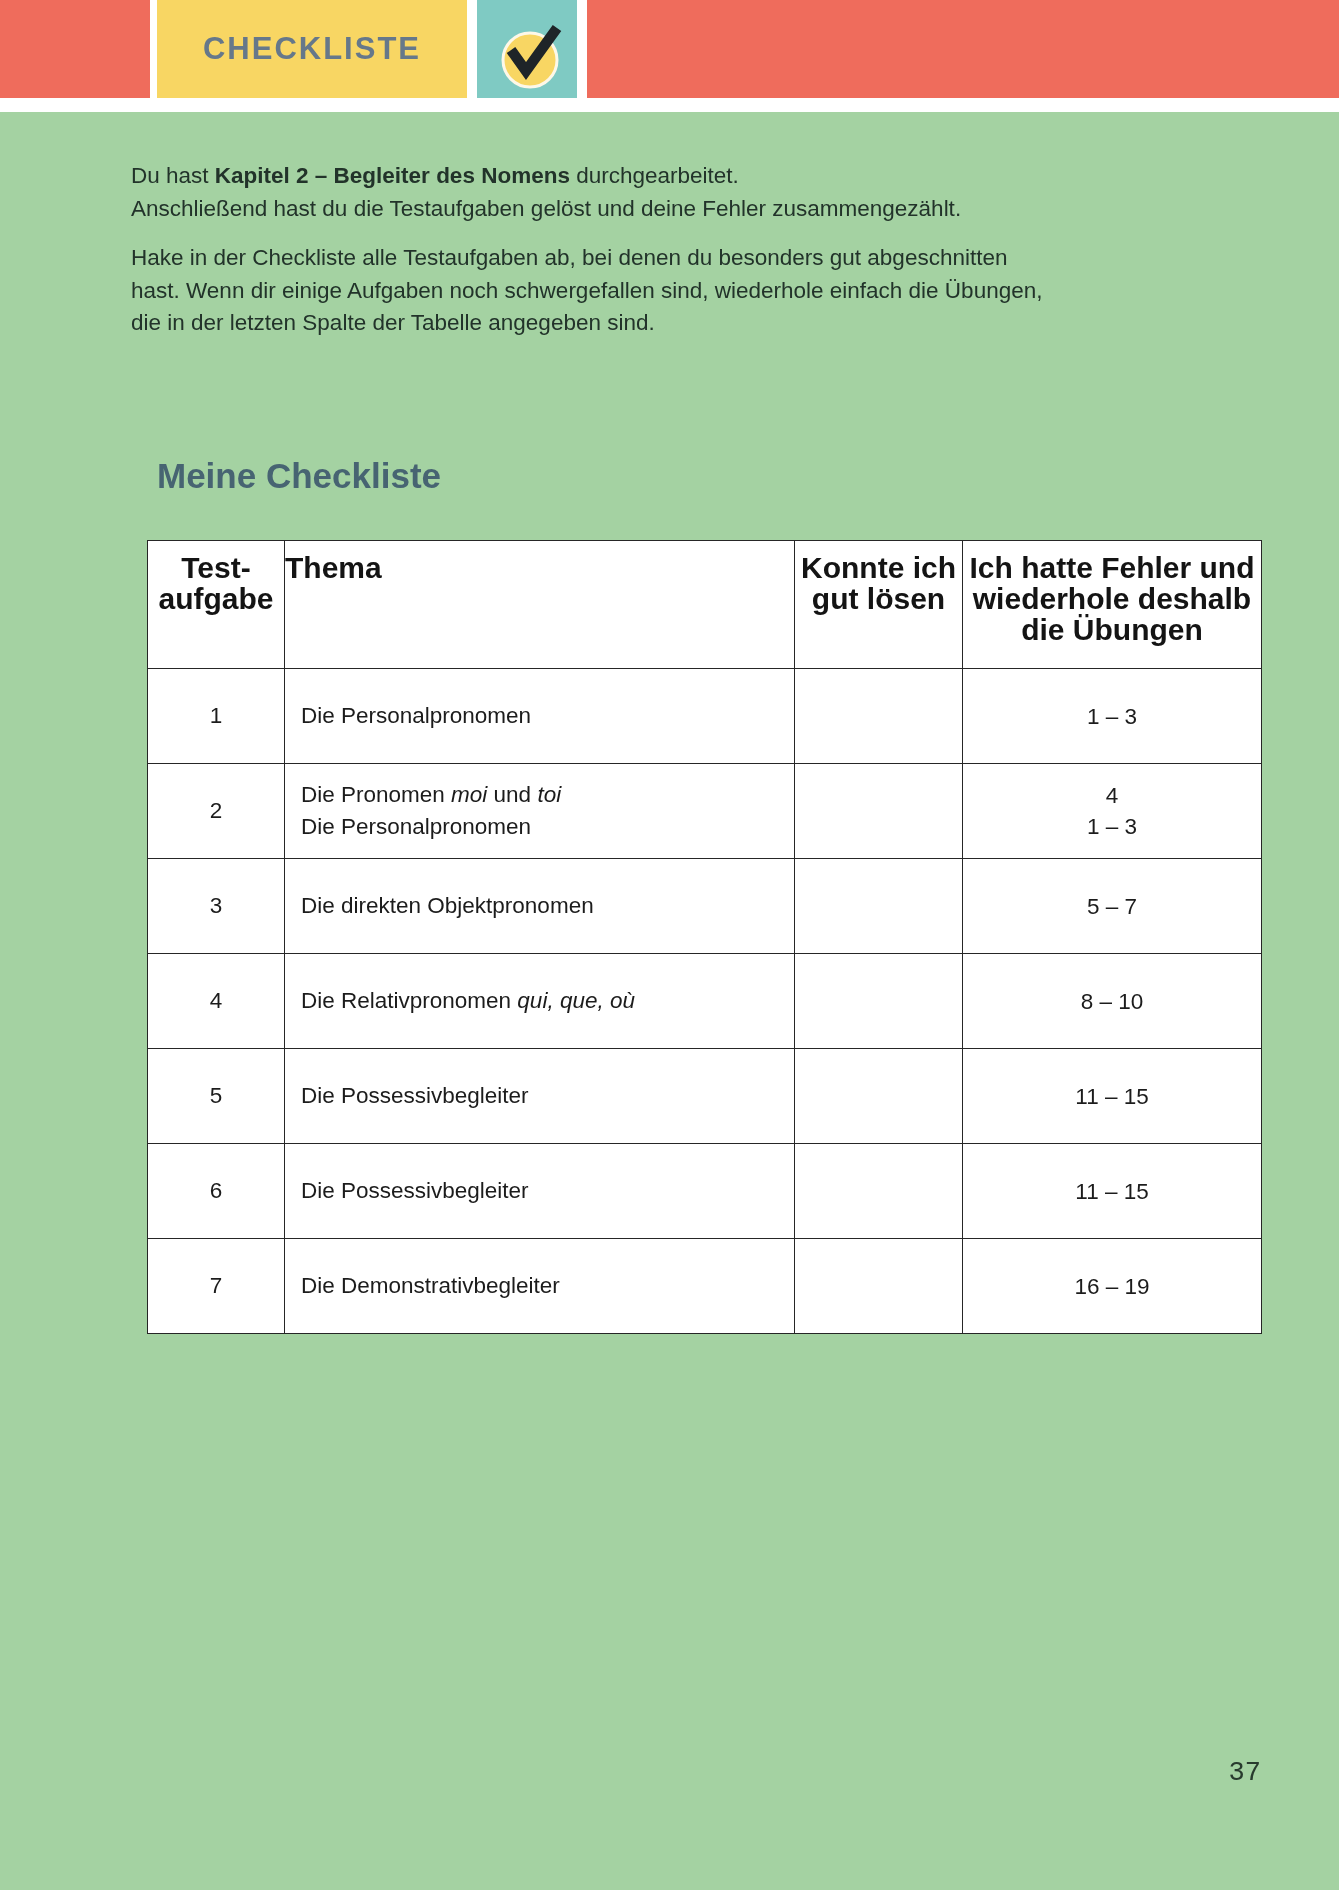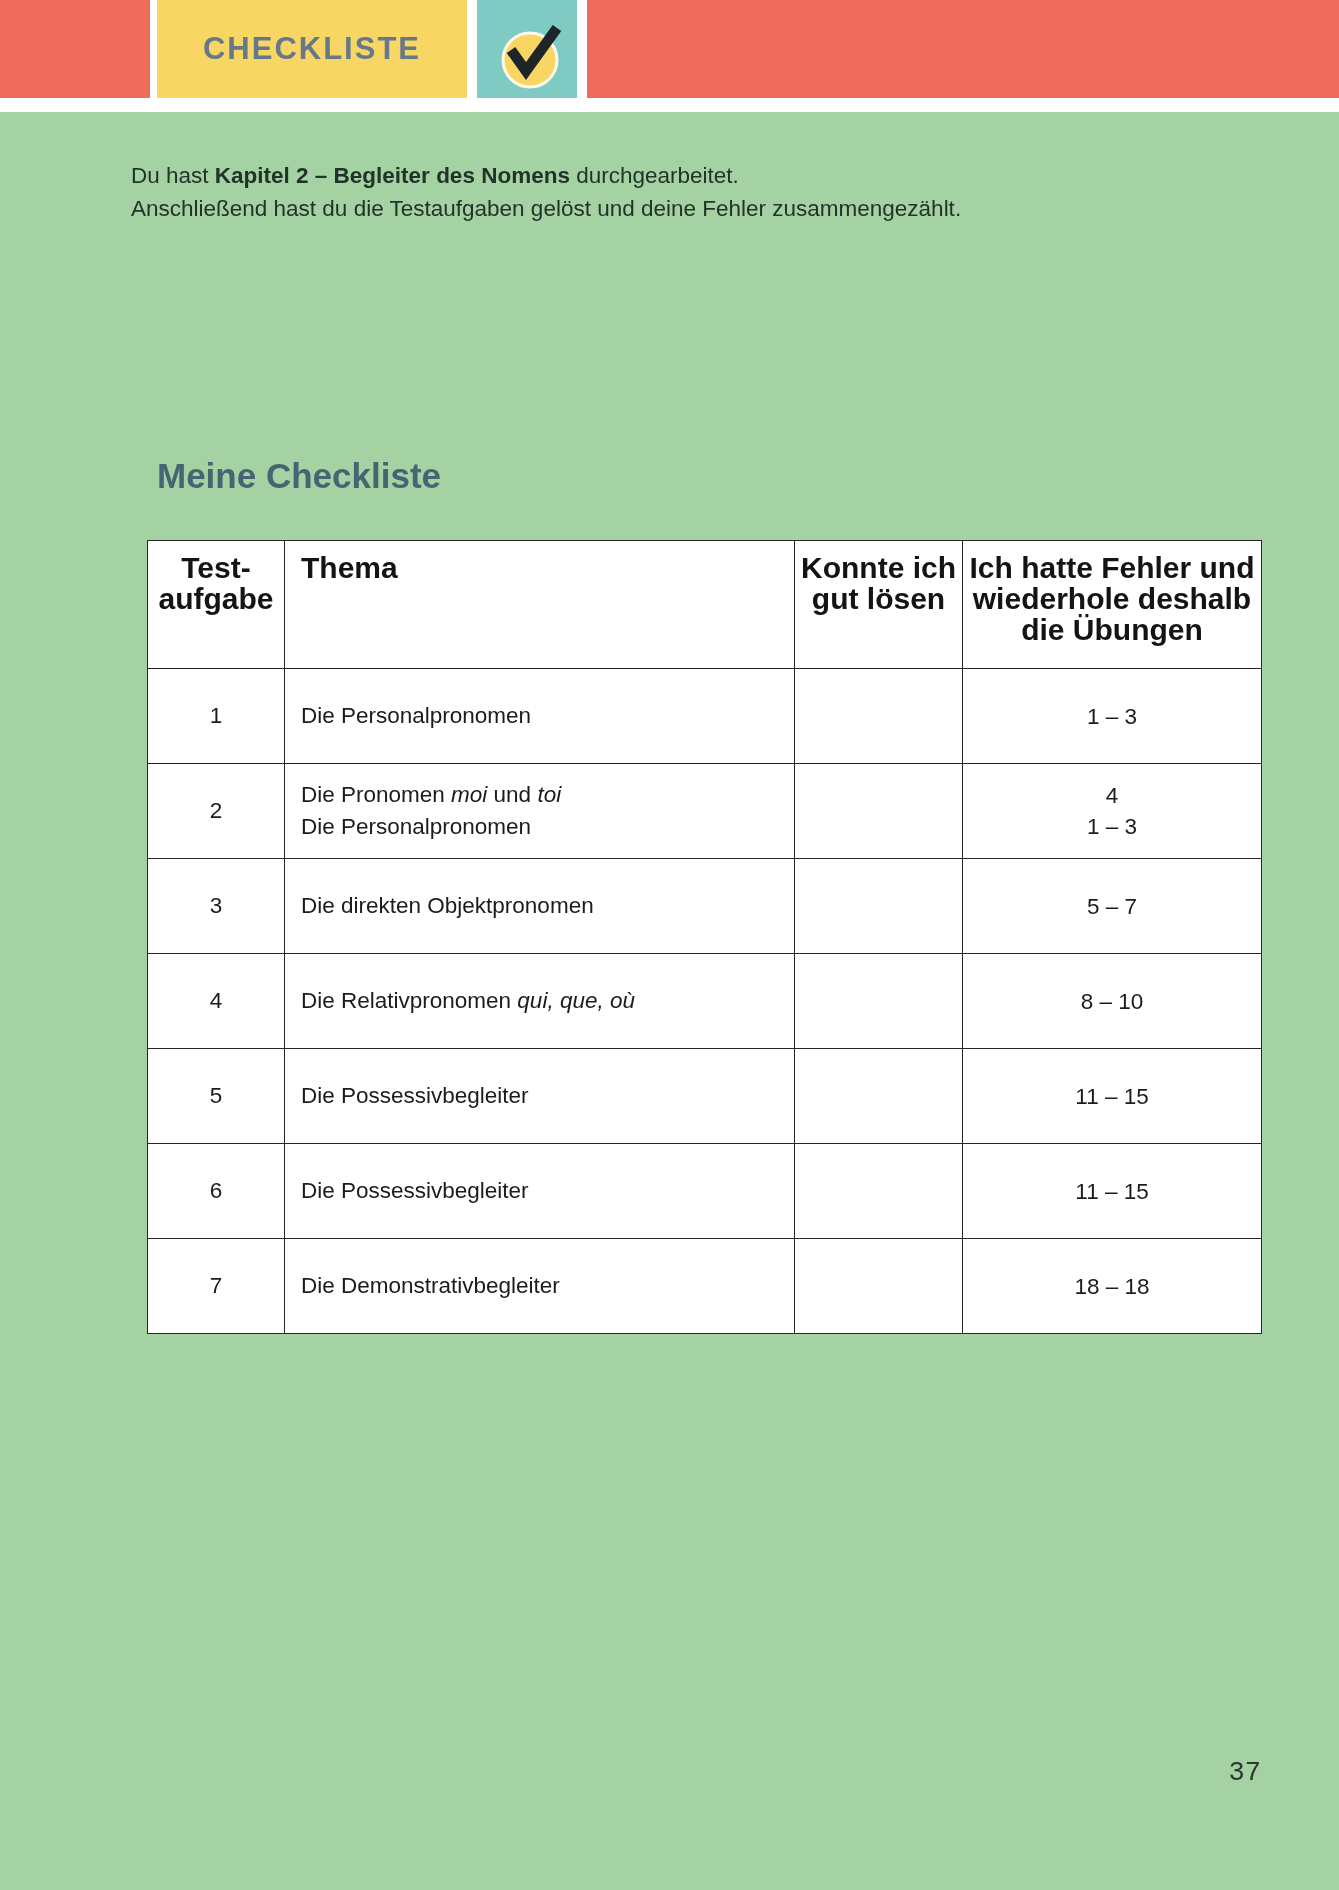--- a/index.html
+++ b/index.html
@@ -34,21 +34,21 @@
     border-collapse: collapse; table-layout: fixed; background: #ffffff;
   }
   .checklist th, .checklist td { border: 1.5px solid #262626; overflow: hidden; }
   .checklist thead tr { height: 128px; }
   .checklist tbody tr { height: 95px; }
   .checklist th {
     font-size: 30px; line-height: 31px; font-weight: bold;
     color: #141414; vertical-align: top; padding-top: 11px; text-align: center;
   }
   .pre { white-space: pre-line; }
-  .checklist th.c2 { text-align: left; padding-left: 16px; }
+  .checklist th.c2 { text-align: left; padding-left: 0; }
   .checklist td { font-size: 22.5px; color: #1c1c1c; vertical-align: middle; }
   .checklist td.c1 { text-align: center; }
   .checklist td.c2 { text-align: left; padding-left: 16px; line-height: 32px; white-space: pre-line; }
   .checklist td.c4 { text-align: center; line-height: 31px; white-space: pre-line; }
   .it { font-style: italic; }
 
   .page-num { position: absolute; left: 1100px; top: 1756px; width: 161px; text-align: right; font-size: 27px; line-height: 34px; color: #283b2e; font-family: Liberation Mono, monospace; }
 
   .check-svg { position: absolute; left: 0; top: 0; }
 </style>
@@ -71,20 +71,23 @@
     <div class="hseg seg-red-right"></div>
   </div>
 
   <div class="green-bg"></div>
 
   <div class="intro-1">
     <div><span>Du hast </span><b>Kapitel 2 – Begleiter des Nomens</b><span> durchgearbeitet.</span></div>
     <div>Anschließend hast du die Testaufgaben gelöst und deine Fehler zusammengezählt.</div>
   </div>
 
+  <div class="intro-2">Hake in der Checkliste alle Testaufgaben ab, bei denen du besonders gut abgeschnitten
+hast. Wenn dir einige Aufgaben noch schwergefallen sind, wiederhole einfach die Übungen,
+die in der letzten Spalte der Tabelle angegeben sind.</div>
 
   <h1 class="section-title">Meine Checkliste</h1>
 
   <table class="checklist">
     <colgroup>
       <col style="width:137px">
       <col style="width:510px">
       <col style="width:168px">
       <col style="width:299px">
     </colgroup>
@@ -136,20 +139,20 @@
         <tr>
           <td class="c1">6</td>
           <td class="c2"><span>Die Possessivbegleiter</span></td>
           <td class="c3"></td>
           <td class="c4">11 – 15</td>
         </tr>
         <tr>
           <td class="c1">7</td>
           <td class="c2"><span>Die Demonstrativbegleiter</span></td>
           <td class="c3"></td>
-          <td class="c4">18 – 18</td>
+          <td class="c4">16 – 19</td>
         </tr>
       </tbody>
   </table>
 
   <div class="page-num">37</div>
 
 </div>
 
 </body></html>

